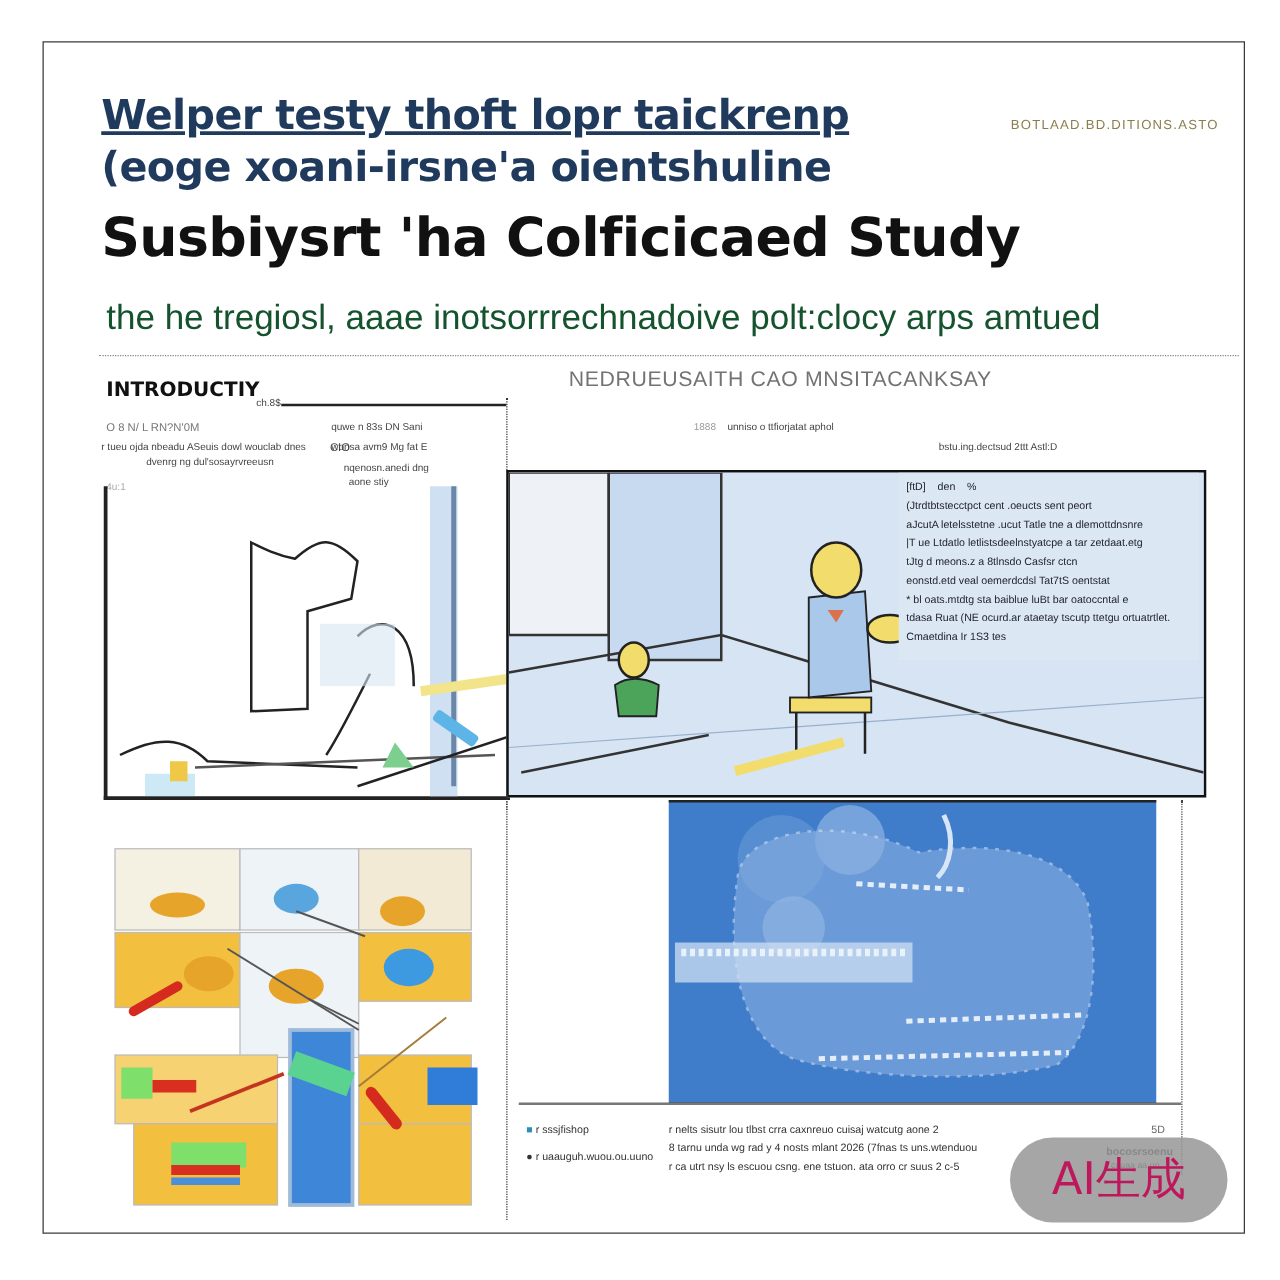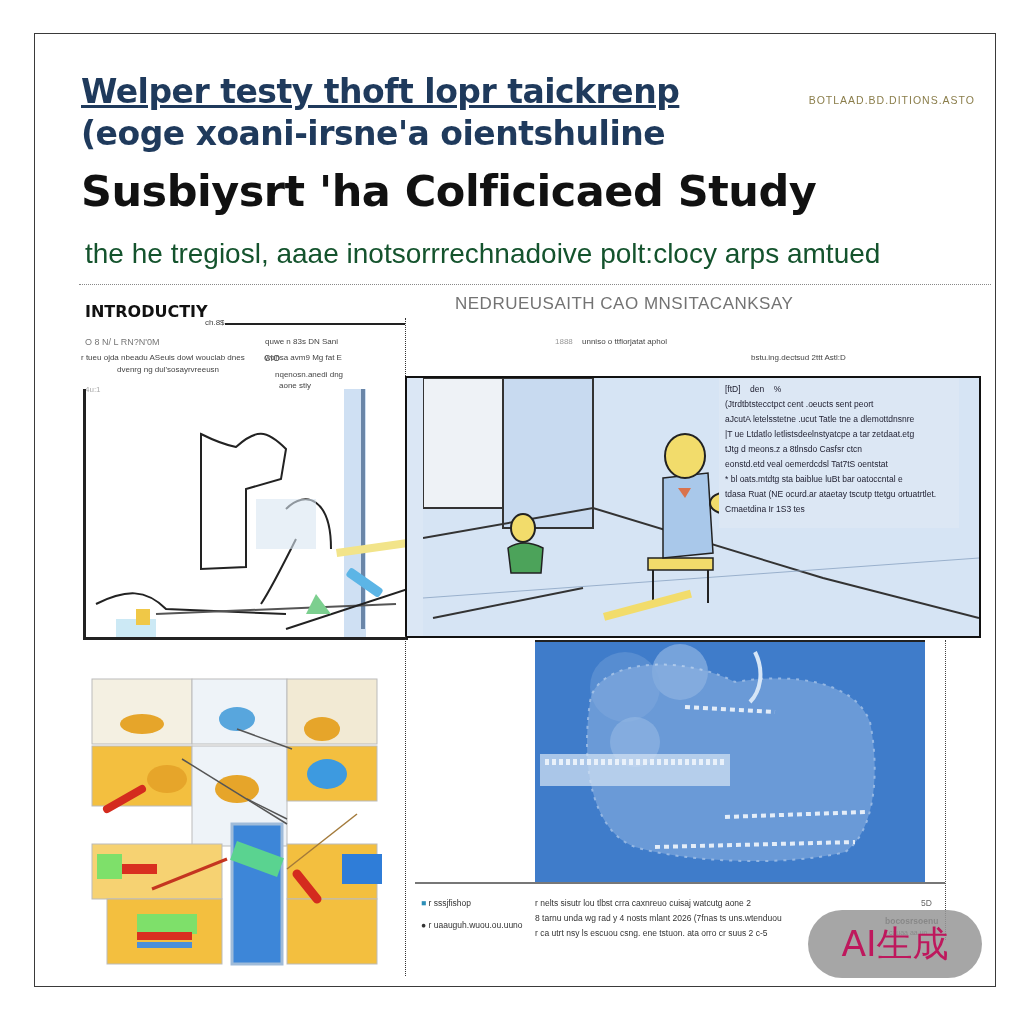--- a/index.html
+++ b/index.html
@@ -8,21 +8,21 @@
   .abs { position:absolute; }
   .headline { left:46px; font-family:"DejaVu Sans", sans-serif; font-weight:bold; color:#1f3a5c; font-size:33px; letter-spacing:-0.5px; line-height:40px; white-space:nowrap; }
   .edition { right:20px; top:60px; font-size:10.5px; color:#8a7d4a; letter-spacing:1px; }
   .title { left:46px; top:132px; font-family:"DejaVu Sans", sans-serif; font-weight:bold; font-size:43px; color:#111; letter-spacing:-0.5px; white-space:nowrap; }
   .subtitle { left:50px; top:204px; font-size:28px; color:#14532d; white-space:nowrap; }
   .rule-dotted { left:44px; right:4px; top:250px; border-top:1.5px dotted #888; }
   .sec-intro { left:50px; top:268px; font-family:"DejaVu Sans", sans-serif; font-weight:bold; font-size:16px; color:#111; }
   .sec-right { left:420px; top:260px; font-size:17px; color:#737373; letter-spacing:0.5px; }
   .tiny { font-size:8px; color:#444; white-space:nowrap; line-height:12px; }
   .line-h { height:1.5px; background:#222; }
-  .frame { border:2.5px solid #111;padding-left:16px; }
+  .frame { border:2.5px solid #111; }
   .panel-notes { background:#dce7f4; font-size:8.5px; color:#223; line-height:15px; padding:4px 6px; box-sizing:border-box; }
   .watermark { left:808px; top:910px; width:174px; height:68px; border-radius:34px; background:rgba(150,150,150,0.85); color:#be185d; font-size:36px; text-align:center; line-height:68px; font-family:"DejaVu Sans", sans-serif; }
   .caption { font-size:8.5px; color:#333; white-space:nowrap; line-height:14px; }
 </style>
 </head>
 <body>
 
 <div class="page">
 
   <div class="abs headline" style="top:38px;text-decoration:underline;">Welper testy thoft lopr taickrenp</div>

